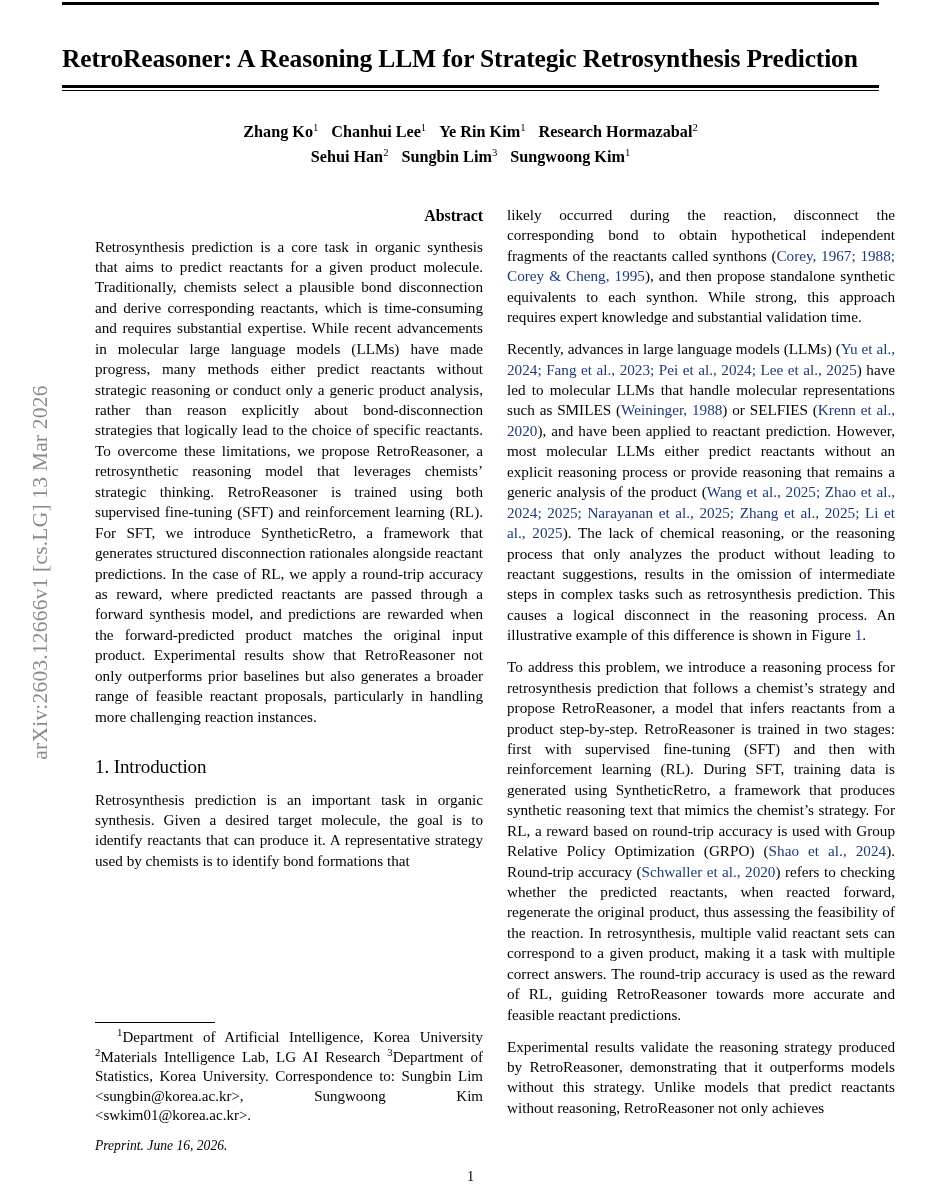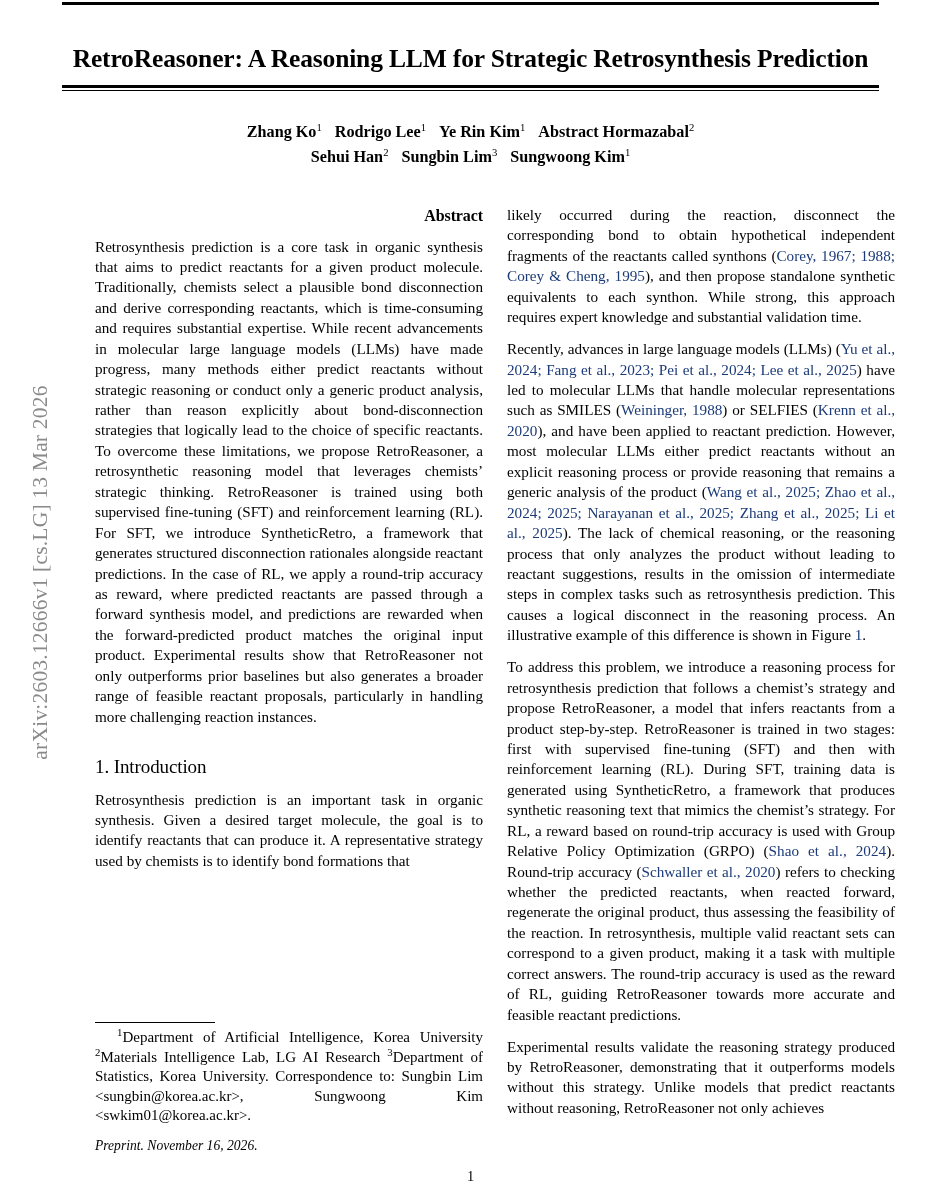--- a/index.html
+++ b/index.html
@@ -73,21 +73,21 @@
     height: 1.1px;
     background: #000;
   }
 
   
   #paper-title {
     position: absolute;
     left: 0;
     top: 27px;
     width: 817px;
-    text-align: center;
+    text-align: left;
     font-size: 25.5px;
     font-weight: bold;
     line-height: 1.15;
     letter-spacing: -0.15px;
   }
 
   
   #authors {
     position: absolute;
     left: 0;
@@ -199,21 +199,21 @@
 
   <div class="rule-top"></div>
 
   <h1 id="paper-title">RetroReasoner: A Reasoning LLM for Strategic Retrosynthesis Prediction</h1>
 
   <div class="rule-under-title-thick"></div>
   <div class="rule-under-title-thin"></div>
 
   <div id="authors">
     <div>
-      <span class="au"><span>Zhang Ko</span><sup>1</sup></span><span class="sep"></span><span class="au"><span>Rodrigo Lee</span><sup>1</sup></span><span class="sep"></span><span class="au"><span>Ye Rin Kim</span><sup>1</sup></span><span class="sep"></span><span class="au"><span>Abstract Hormazabal</span><sup>2</sup></span>
+      <span class="au"><span>Zhang Ko</span><sup>1</sup></span><span class="sep"></span><span class="au"><span>Chanhui Lee</span><sup>1</sup></span><span class="sep"></span><span class="au"><span>Ye Rin Kim</span><sup>1</sup></span><span class="sep"></span><span class="au"><span>Research Hormazabal</span><sup>2</sup></span>
     </div>
     <div>
       <span class="au"><span>Sehui Han</span><sup>2</sup></span><span class="sep"></span><span class="au"><span>Sungbin Lim</span><sup>3</sup></span><span class="sep"></span><span class="au"><span>Sungwoong Kim</span><sup>1</sup></span>
     </div>
   </div>
 
   <div class="column" id="column-left">
     <div class="abstract-heading">Abstract</div>
     <p class="para">Retrosynthesis prediction is a core task in organic synthesis that aims to predict reactants for a given product molecule. Traditionally, chemists select a plausible bond disconnection and derive corresponding reactants, which is time-consuming and requires substantial expertise. While recent advancements in molecular large language models (LLMs) have made progress, many methods either predict reactants without strategic reasoning or conduct only a generic product analysis, rather than reason explicitly about bond-disconnection strategies that logically lead to the choice of specific reactants. To overcome these limitations, we propose RetroReasoner, a retrosynthetic reasoning model that leverages chemists’ strategic thinking. RetroReasoner is trained using both supervised fine-tuning (SFT) and reinforcement learning (RL). For SFT, we introduce SyntheticRetro, a framework that generates structured disconnection rationales alongside reactant predictions. In the case of RL, we apply a round-trip accuracy as reward, where predicted reactants are passed through a forward synthesis model, and predictions are rewarded when the forward-predicted product matches the original input product. Experimental results show that RetroReasoner not only outperforms prior baselines but also generates a broader range of feasible reactant proposals, particularly in handling more challenging reaction instances.</p>
 
@@ -230,17 +230,17 @@
     <p class="para"><span>To address this problem, we introduce a reasoning process for retrosynthesis prediction that follows a chemist’s strategy and propose RetroReasoner, a model that infers reactants from a product step-by-step. RetroReasoner is trained in two stages: first with supervised fine-tuning (SFT) and then with reinforcement learning (RL). During SFT, training data is generated using SyntheticRetro, a framework that produces synthetic reasoning text that mimics the chemist’s strategy. For RL, a reward based on round-trip accuracy is used with Group Relative Policy Optimization (GRPO) (</span><span class="cite">Shao et al., 2024</span><span>). Round-trip accuracy (</span><span class="cite">Schwaller et al., 2020</span><span>) refers to checking whether the predicted reactants, when reacted forward, regenerate the original product, thus assessing the feasibility of the reaction. In retrosynthesis, multiple valid reactant sets can correspond to a given product, making it a task with multiple correct answers. The round-trip accuracy is used as the reward of RL, guiding RetroReasoner towards more accurate and feasible reactant predictions.</span></p>
 
     <p class="para tight">Experimental results validate the reasoning strategy produced by RetroReasoner, demonstrating that it outperforms models without this strategy. Unlike models that predict reactants without reasoning, RetroReasoner not only achieves</p>
   </div>
 
   <div id="footnote-block">
     <div id="footnote-rule"></div>
     <p id="footnote-text"><span style="display:inline-block;width:22px"></span><sup>1</sup><span>Department of Artificial Intelligence, Korea University </span><sup>2</sup><span>Materials Intelligence Lab, LG AI Research </span><sup>3</sup><span>Department of Statistics, Korea University. Correspondence to: Sungbin Lim &lt;sungbin@korea.ac.kr&gt;, Sungwoong Kim &lt;swkim01@korea.ac.kr&gt;.</span></p>
   </div>
 
-  <div id="preprint-line">Preprint. November 16, 2026.</div>
+  <div id="preprint-line">Preprint. June 16, 2026.</div>
 
   <div id="page-number">1</div>
 
 </div>
 
 </body></html>

